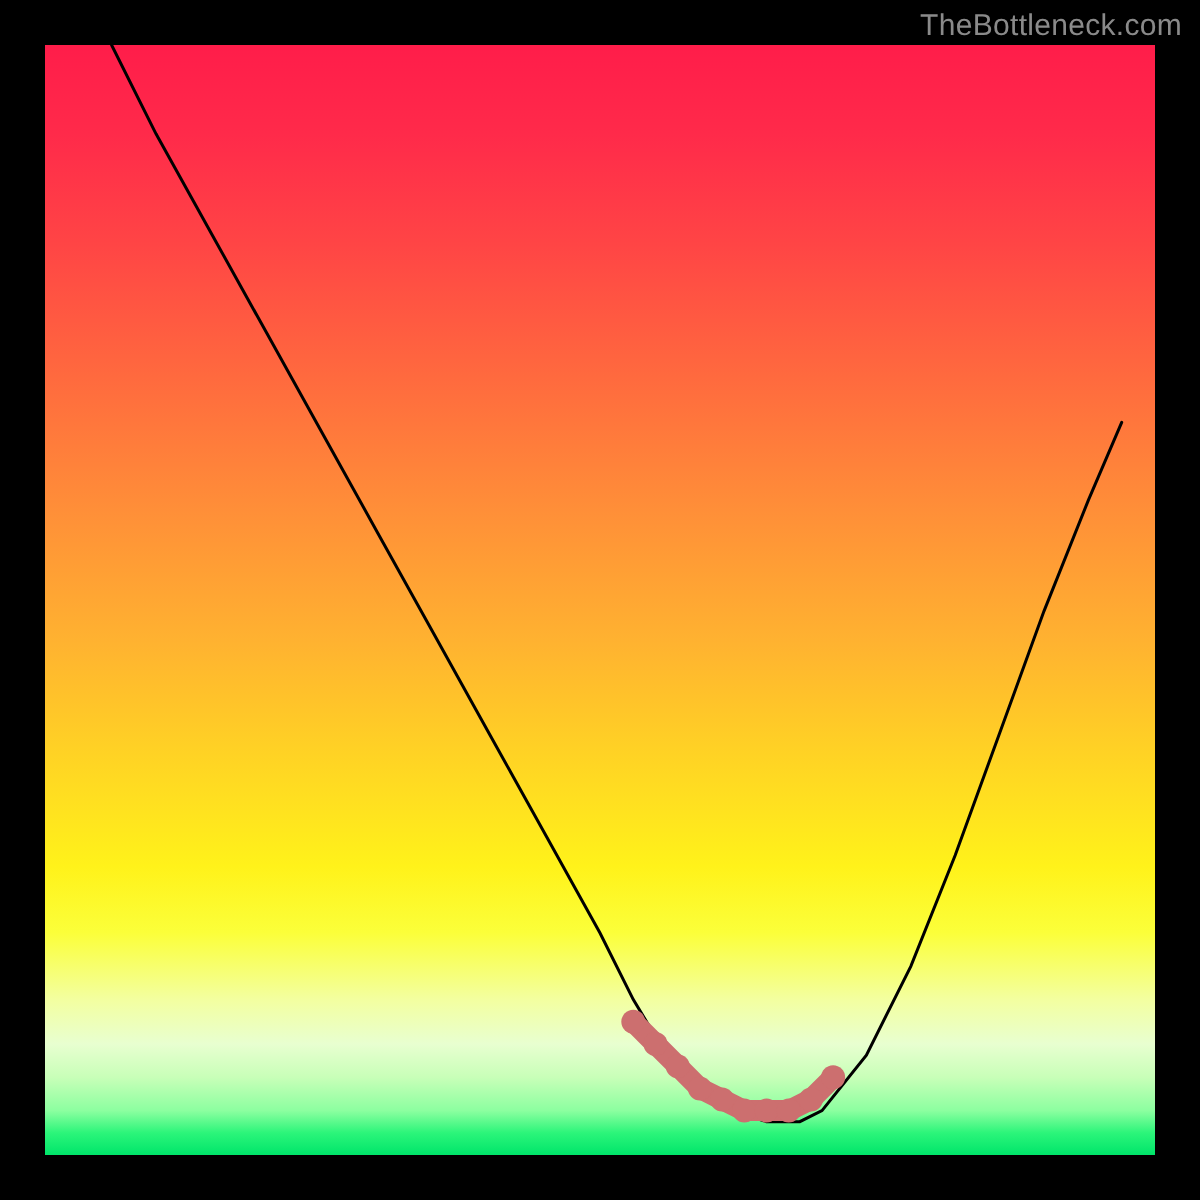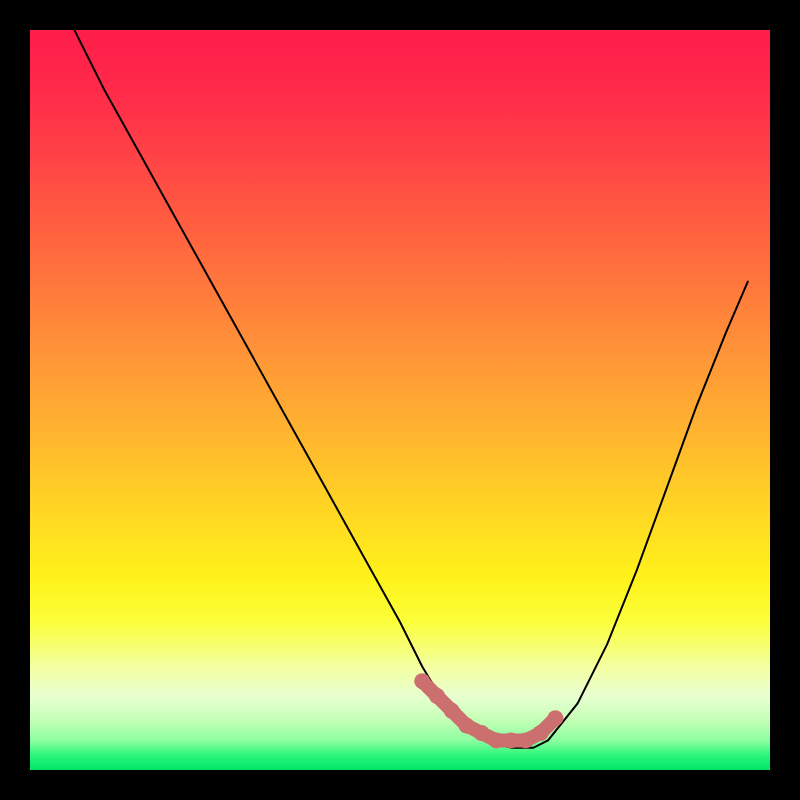--- a/index.html
+++ b/index.html
@@ -59,20 +59,21 @@
     top: 0;
     width: 740px;
     height: 740px;
     z-index: 2;
   }
 </style>
 </head>
 <body>
 
 <div class="frame">
+  <div class="watermark">TheBottleneck.com</div>
   <div class="plot-area">
     <svg class="curve" viewBox="0 0 740 740" preserveAspectRatio="none">
       <path id="curve-path" fill="none" stroke-width="2" stroke-linecap="round" stroke="#000000" d="M44.4 0.0 L74.0 59.2 L111.0 125.8 L148.0 192.4 L185.0 259.0 L222.0 325.6 L259.0 392.2 L296.0 458.8 L333.0 525.4 L370.0 592.0 L392.2 636.4 L414.4 673.4 L436.6 695.6 L458.8 710.4 L481.0 717.8 L503.2 717.8 L518.0 710.4 L547.6 673.4 L577.2 614.2 L606.8 540.2 L636.4 458.8 L666.0 377.4 L695.6 303.4 L717.8 251.6"></path>
       <g id="markers">
           <path d="M392.2 651.2 L407.0 666.0 L421.8 680.8 L436.6 695.6 L451.4 703.0 L466.2 710.4 L481.0 710.4 L495.8 710.4 L510.6 703.0 L525.4 688.2" fill="none" stroke="#cc6f6f" stroke-width="14" stroke-linecap="round" stroke-linejoin="round"></path>
           <circle cx="392.2" cy="651.2" r="8" fill="#cc6f6f"></circle>
           <circle cx="407.0" cy="666.0" r="8" fill="#cc6f6f"></circle>
           <circle cx="421.8" cy="680.8" r="8" fill="#cc6f6f"></circle>
           <circle cx="436.6" cy="695.6" r="8" fill="#cc6f6f"></circle>
           <circle cx="451.4" cy="703.0" r="8" fill="#cc6f6f"></circle>

